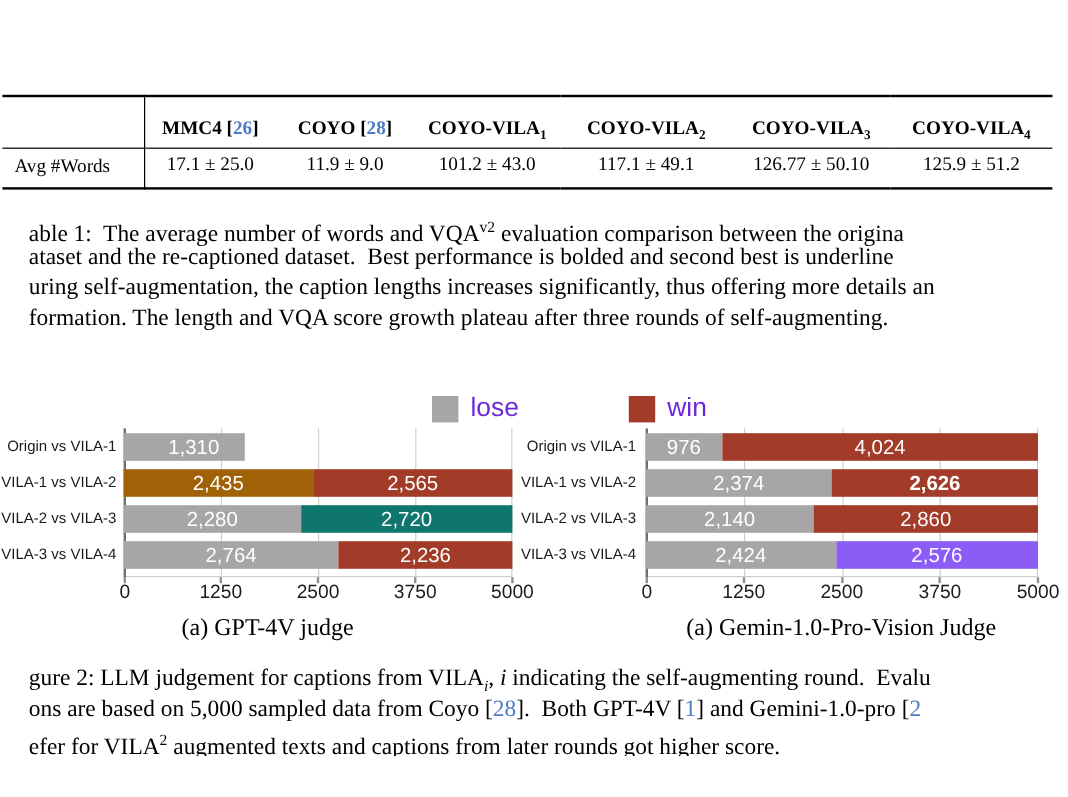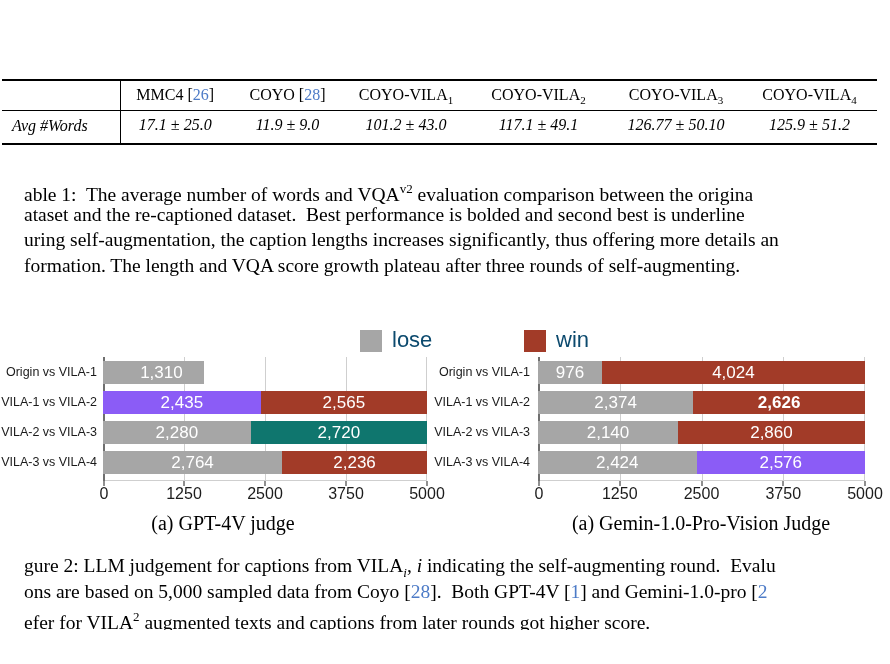--- a/index.html
+++ b/index.html
@@ -5,22 +5,22 @@
   html,body{margin:0;padding:0;background:#fff;}
   .page{position:relative;width:890px;height:664px;background:#fff;overflow:hidden;
         font-family:"Liberation Serif", serif;color:#000;}
 
   
   .paper-table{position:absolute;left:2px;top:79px;width:875px;border-collapse:collapse;
 
                table-layout:fixed;border-top:2px solid #000;border-bottom:2px solid #000;
                font-size:16px;}
   .paper-table thead tr{border-bottom:1.5px solid #000;}
-  .paper-table th{font-weight:normal;text-align:center;padding:5px 0 4px 0;}
-  .paper-table td{text-align:center;padding:1px 0;font-style:italic;}
+  .paper-table th{font-weight:bold;text-align:center;padding:18px 0 4px 0;}
+  .paper-table td{text-align:center;padding:1px 0;}
   .paper-table .rowlab{text-align:left;padding-left:10px;}
   .paper-table tbody tr:first-child td{padding-top:4px;}
   .paper-table tbody tr:last-child td{padding-bottom:7px;}
   .paper-table col.c0{width:118px;} .paper-table col.c1{width:110px;}
   .paper-table col.c2{width:115px;} .paper-table col.c3{width:122px;}
   .paper-table col.c4{width:143px;} .paper-table col.c5{width:132px;}
   .paper-table col.c6{width:135px;}
   .paper-table th.rowlab, .paper-table td.rowlab{border-right:1px solid #000;}
   .cite{color:#4d7bc7;}
   sub.tbl{font-size:11px;} sup.tbl{font-size:11px;}
@@ -31,21 +31,21 @@
   .cap-block{position:absolute;left:0;width:890px;overflow:hidden;padding-left:24px;}
   .cap-line{white-space:pre;font-size:19.5px;line-height:25.5px;height:25.5px;}
   #tableCaption{top:176px;}
   #figureCaption{top:553px;}
   .it{font-style:italic;}
   .cap-line sup{font-size:13px;} .cap-line sub{font-size:13px;font-style:italic;}
 
   
   .legend-swatch{position:absolute;width:22px;height:22px;top:330px;}
   .legend-label{position:absolute;top:328px;height:24px;line-height:24px;
-                font-family:"Liberation Sans", sans-serif;font-size:22px;color:#0c4a6e;}
+                font-family:"Liberation Sans", sans-serif;font-size:22px;color:#6d28d9;}
 
   
   .chart{position:absolute;top:357px;height:124px;font-family:"Liberation Sans", sans-serif;}
   #chart1{left:103px;width:324px;} #chart2{left:538px;width:327px;}
   .gridline{position:absolute;top:0;bottom:1px;width:1px;background:#cfcfcf;}
   .g25{left:25%;} .g50{left:50%;} .g75{left:75%;} .g100{left:calc(100% - 1px);}
   .baseline{position:absolute;left:0;right:0;bottom:0;height:1px;background:#cfcfcf;}
   .yaxis{position:absolute;left:0;top:0;bottom:0;width:2px;background:#6f6f6f;}
   .tick{position:absolute;top:124px;width:2px;height:5px;background:#8f8f8f;transform:translateX(-50%);}
   .t0{left:1px;} .t25{left:25%;} .t50{left:50%;} .t75{left:75%;} .t100{left:100%;}
@@ -124,21 +124,21 @@
     <div class="ylab r1">VILA-1 vs VILA-2</div>
     <div class="ylab r2">VILA-2 vs VILA-3</div>
     <div class="ylab r3">VILA-3 vs VILA-4</div>
 
     <div class="bar-row r0">
       <div class="seg" style="width: 26.2%; background: rgb(166, 166, 166); padding-left: 16px;">
           <span class="segval">1,310</span>
         </div>
     </div>
     <div class="bar-row r1">
-      <div class="seg" style="width: 48.7%; background: #8b5cf6;">
+      <div class="seg" style="width: 48.7%; background: #a16207;">
           <span class="segval">2,435</span>
         </div>
       <div class="seg" style="width: 51.3%; background: rgb(162, 59, 40);">
           <span class="segval">2,565</span>
         </div>
     </div>
     <div class="bar-row r2">
       <div class="seg" style="width: 45.6%; background: rgb(166, 166, 166);">
           <span class="segval">2,280</span>
         </div>

